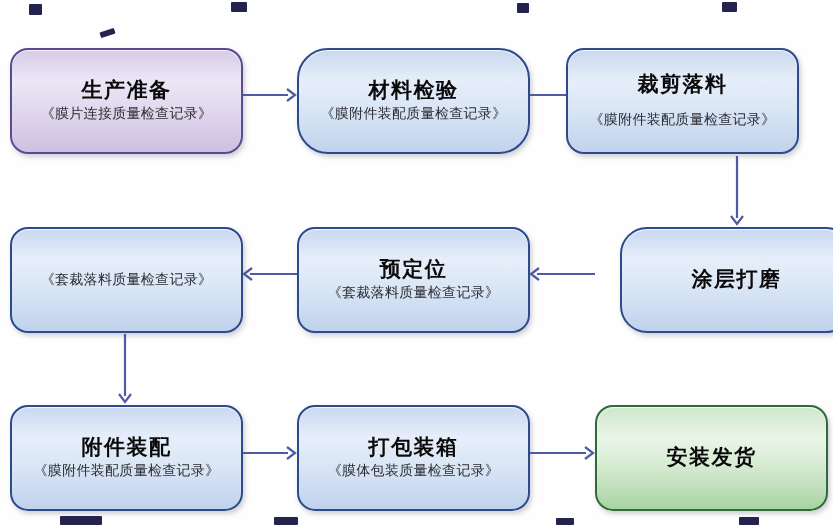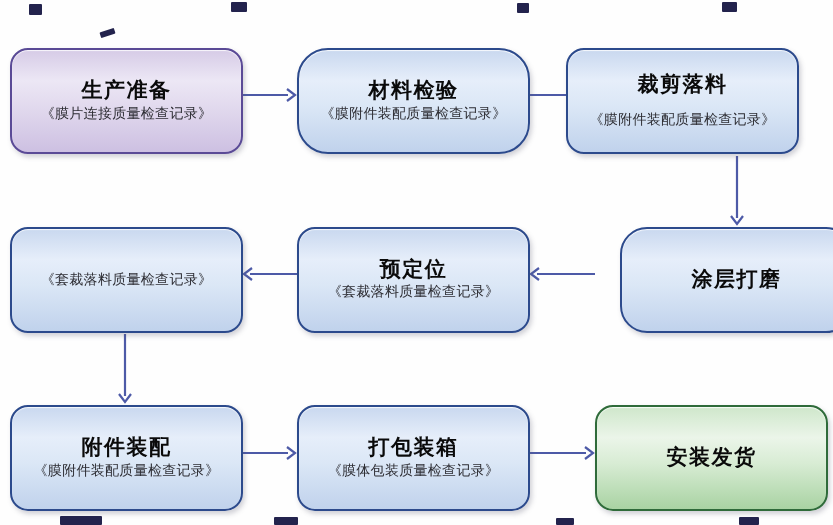--- a/index.html
+++ b/index.html
@@ -41,21 +41,21 @@
   }
   .node-doc{
     font-size:14px;color:#2d2d33;
     letter-spacing:0.3px;line-height:1.2;
   }
   
   .p1{left:10px; top:48px;}
   .p2{left:297px;top:48px;border-radius:31px;}
   .p3{left:566px;top:48px;gap:15px;}
   .p4{left:10px; top:227px;}
-  .p5{left:297px;top:227px;font-family:Liberation Serif, serif;}
+  .p5{left:297px;top:227px;}
   .p6{left:620px;top:227px;border-radius:27px;}
   .p7{left:10px; top:405px;}
   .p8{left:297px;top:405px;}
   .p9{left:595px;top:405px;gap:11px;}
   
   #connectors{position:absolute;left:0;top:0;pointer-events:none;}
   #connectors path{stroke:#4d5aa7;stroke-width:2.2;fill:none;}
   
   .artifact{position:absolute;background:#23234d;border-radius:1px;}
 </style>

